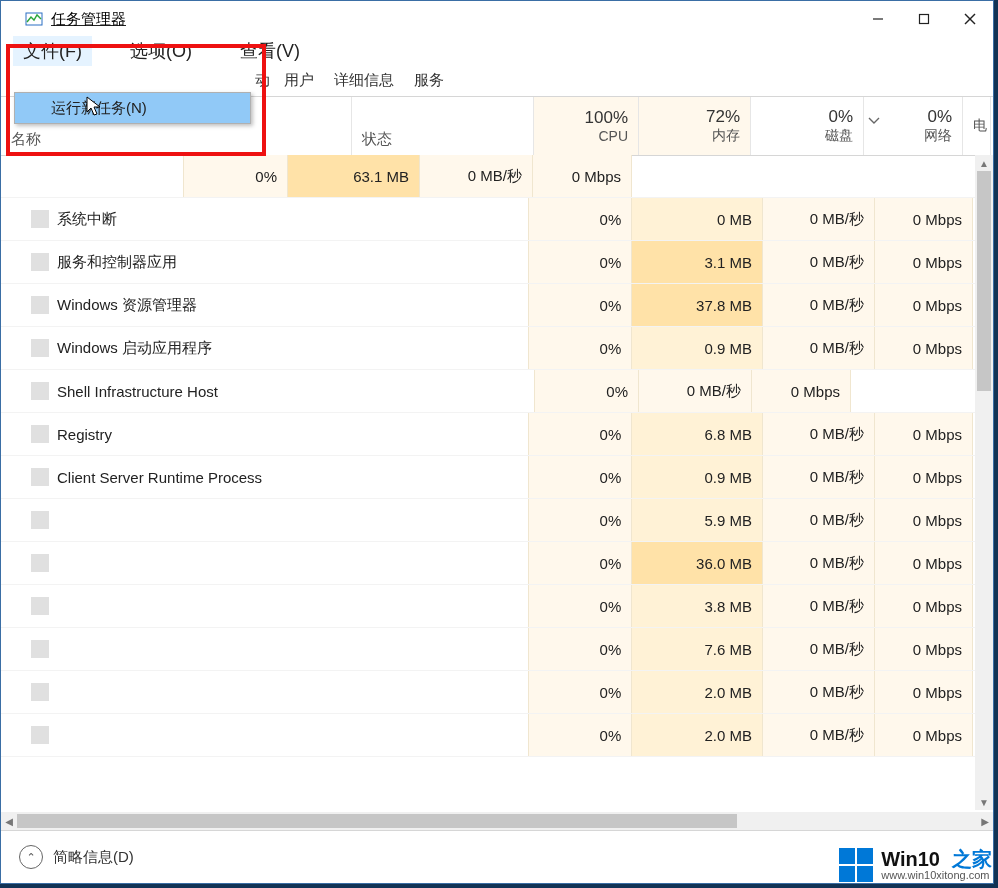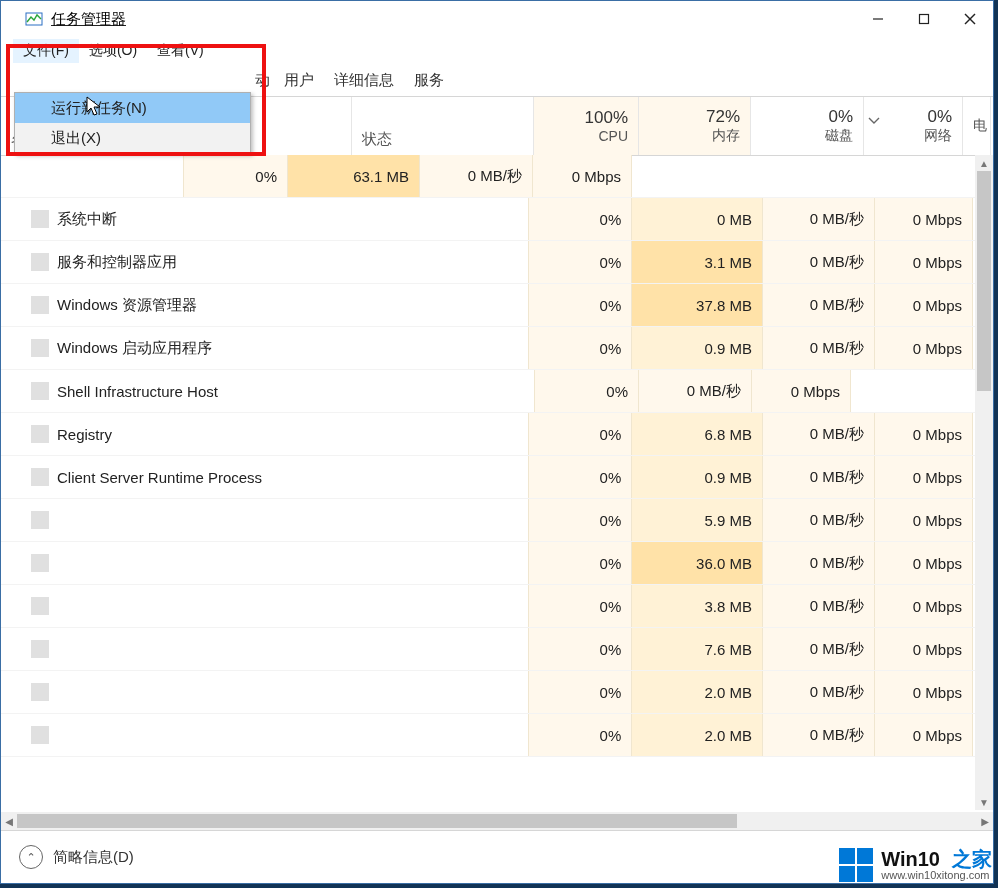--- a/index.html
+++ b/index.html
@@ -6,21 +6,21 @@
   .stage{width:998px;height:888px;position:relative;background:#113355;}
   .window{position:absolute;left:0;top:0;width:994px;height:884px;background:#fff;border:1px solid #3a6ea5;box-sizing:border-box;display:flex;flex-direction:column;}
   
   .titlebar{height:36px;display:flex;align-items:center;padding-left:24px;border-bottom:1px solid #fff;text-decoration:underline;}
   .titlebar .appicon{width:18px;height:18px;margin-right:8px;}
   .titlebar .title{flex:0 0 auto;font-size:15px;color:#000;}
   .titlebar .spacer{flex:1;}
   .winbtn{width:46px;height:32px;display:flex;align-items:center;justify-content:center;margin:0;}
   .winbtn svg{display:block;}
   
-  .menubar{height:26px;display:flex;align-items:center;padding-left:12px;font-size:14px;}
+  .menubar{height:26px;display:flex;align-items:center;padding-left:12px;font-size:18px;gap:28px;}
   .menubar .mitem{padding:3px 10px;}
   .menubar .mitem.open{background:#e5f3ff;}
   
   .tabrow{height:32px;border-bottom:1px solid #d6d6d6;display:flex;align-items:flex-end;padding-left:254px;gap:0;}
   .tab{padding:6px 10px 6px 10px;font-size:15px;color:#333;}
   .tabfrag{padding:6px 4px 6px 0;font-size:15px;color:#333;}
   
   .gridwrap{flex:1;position:relative;overflow:hidden;border-bottom:1px solid #d6d6d6;}
   .colhead{height:58px;border-bottom:1px solid #d6d6d6;display:flex;align-items:stretch;}
   .colhead .cell{border-right:1px solid #e6e6e6;display:flex;flex-direction:column;justify-content:center;padding:0 10px;box-sizing:border-box;}
@@ -337,21 +337,20 @@
     <div class="footer">
       <span class="circle">
           <span class="chev">⌃</span>
         </span>
       <span class="flabel">简略信息(D)</span>
     </div>
   </div>
 
   <div class="dropdown">
     <div class="ditem hl">运行新任务(N)</div>
-    <div class="ditem">退出(X)</div>
   </div>
 
   <div class="redbox"></div>
 
   <div class="cursor">
     <svg width="18" height="22" viewBox="0 0 18 22">
         <path d="M1 1 L1 16 L5 12 L8 19 L11 18 L8 11 L14 11 Z" fill="#fff" stroke="#000" stroke-width="1"></path>
       </svg>
   </div>
 

